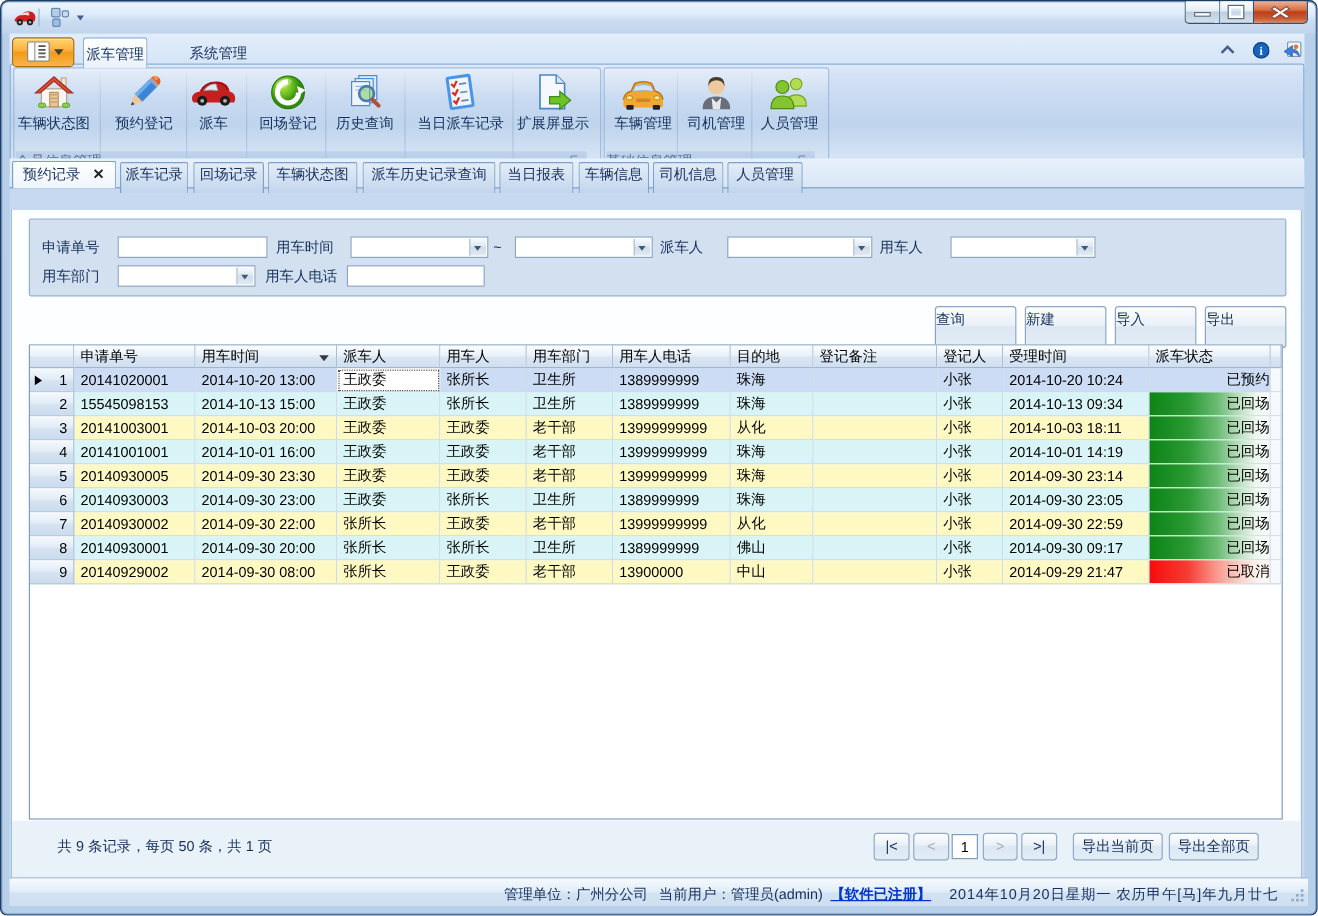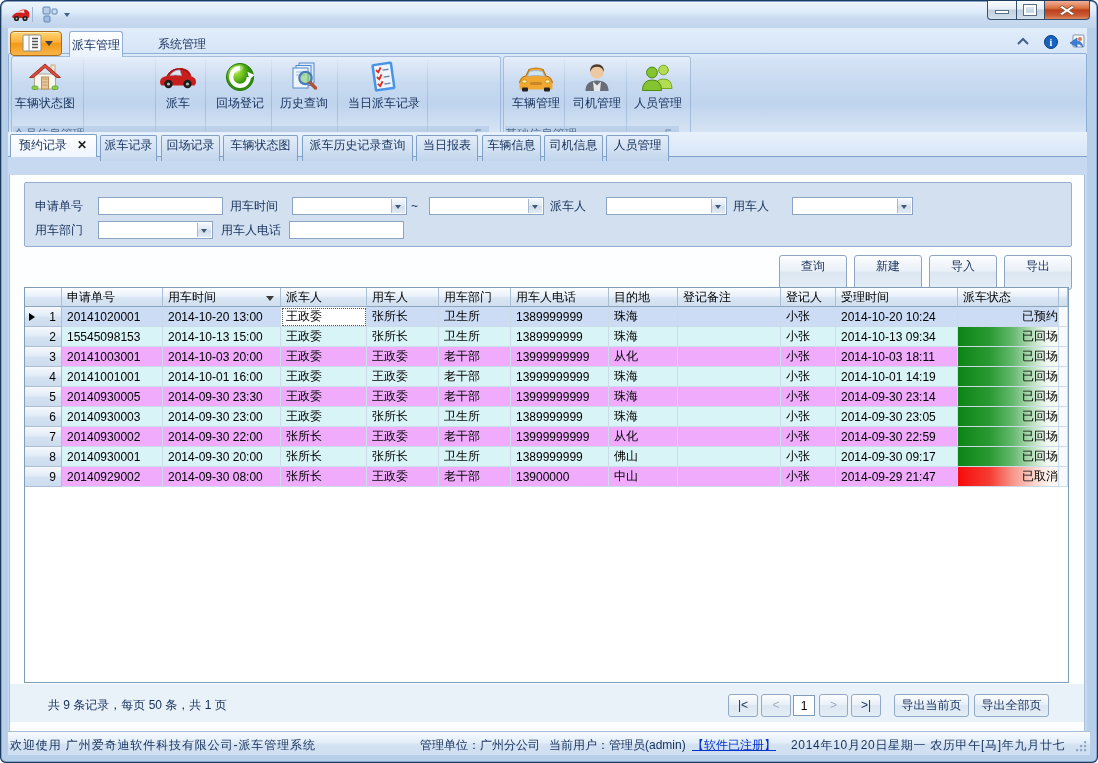--- a/index.html
+++ b/index.html
@@ -40,35 +40,35 @@
 
 #page{position:absolute;left:1px;top:147px;width:1076px;height:576px;background:#fdfeff;border:1px solid #a8bfdb;border-top:none}
 
 #spanel{position:absolute;left:14px;top:7px;width:1048px;height:65px;background:#d3e0f0;border:1px solid #96aecf;border-radius:2px}
 .flabel{position:absolute;color:#15305c;line-height:18px}
 .tbox{position:absolute;height:18px;background:#fff;border:1px solid #8ca4c4}
 .combo{position:absolute;height:18px;background:#fff;border:1px solid #8ca4c4}
 .combo .arr{position:absolute;right:1px;top:1px;bottom:1px;width:14px;background:linear-gradient(180deg,#f5f9fd,#dce6f1 50%,#cfdbea 50%,#e2ebf4);border-left:1px solid #a8bacf}
 .combo .arr:after{content:"";position:absolute;left:3px;top:6px;border:3.5px solid transparent;border-top:4px solid #3f5a77}
 
-.btn{position:absolute;height:35px;line-height:21px;text-align:center;color:#15305c;background:linear-gradient(180deg,#fcfdfe,#e9f0f7 45%,#dce7f2 50%,#e3edf6);border:1px solid #8ea6c4;border-radius:3px}
+.btn{position:absolute;height:35px;line-height:21px;color:#15305c;background:linear-gradient(180deg,#fcfdfe,#e9f0f7 45%,#dce7f2 50%,#e3edf6);border:1px solid #8ea6c4;border-radius:3px}
 
 #grid{position:absolute;left:14px;top:112px;width:1045px;height:396px;border:1px solid #7f9db9;background:#fff}
 
-#gfoot{position:absolute;left:0px;top:509px;width:1074px;height:38px;background:#e9f1f9}
+#gfoot{position:absolute;left:0px;top:509px;width:1074px;height:48px;background:#e9f1f9}
 
 #statusbar{position:absolute;left:8px;top:731px;width:1082px;height:24px;background:linear-gradient(180deg,#f6fafe 0%,#e3eef9 45%,#d3e2f2 55%,#cfdff1 100%);border-top:1px solid #a8bed8;color:#15305c}
 #statusbar .t{position:absolute;top:5px}
-a.reg{color:#0033cc;text-decoration:underline;font-weight:normal}
+a.reg{color:#0033cc;text-decoration:underline;font-weight:bold}
 
 #gtable{border-collapse:separate;border-spacing:0;table-layout:fixed;width:1043px;font-size:12px;color:#000}
 #gtable th{height:19px;font-weight:normal;color:#000;text-align:left;padding:0 0 0 5px;overflow:hidden;white-space:nowrap;background:linear-gradient(180deg,#fdfeff,#e9f1fa 45%,#d8e5f3 55%,#d0dfef);border-right:1px solid #aabfd6;border-bottom:1px solid #8ca6c0}
 #gtable td{height:20px;padding:0 0 0 5px;overflow:hidden;white-space:nowrap;border-right:1px solid #cbdbe9;border-bottom:1px solid #cbdbe9}
 #gtable td.sel{background:linear-gradient(180deg,#f6f9fd,#e2ecf7 45%,#d4e2f1 55%,#ccdcee);border-right:1px solid #aabfd6;border-bottom:1px solid #aabfd6;text-align:right;padding:0 5px 0 0;position:relative}
-tr.cream td.d{background:#f0abfc}
+tr.cream td.d{background:#fef9c3}
 tr.cyan td.d{background:#d9f4f6}
 tr.selrow td.d{background:#cbdcf4}
 td.stat{text-align:right;padding:0 4px 0 0}
 td.grn{background:linear-gradient(90deg,#0d8415 0%,#2a9a33 32%,#66b96f 55%,#c8e6cb 78%,#f1f9f2 90%,#f7fbf7 100%) !important;text-align:right;padding:0 4px 0 0}
 td.red{background:linear-gradient(90deg,#f60c0c 0%,#f53d33 32%,#f8968a 55%,#fcd9d0 78%,#fdf2ee 90%,#fef7f4 100%) !important;text-align:right;padding:0 4px 0 0}
 td.fill{background:#f6fafd;border-right:none}
 td.focus{background:#fff !important;outline:1px dotted #555;outline-offset:-2px}
 .pbtn{position:absolute;top:10px;height:23px;line-height:21px;text-align:center;color:#15305c;background:linear-gradient(180deg,#fcfdfe,#e9f0f7 45%,#dce7f2 50%,#e3edf6);border:1px solid #92a9c7;border-radius:3px}
 .pbtn.dis{color:#9fb0c4}
 </style></head><body>
@@ -120,20 +120,31 @@
         </div>
 <div class="rbtn" style="left:0px;width:72px"><svg width="34" height="32" viewBox="0 0 34 32">
             <rect x="23" y="4" width="4" height="7" fill="#f0e8d8" stroke="#b89868" stroke-width=".8"></rect>
             <rect x="6.5" y="13" width="21" height="15" fill="#f8f6f0" stroke="#b0a890"></rect>
             <path d="M1.5 16.5 L17 3 L32.5 16.5 L28.5 16.5 L17 6.5 L5.5 16.5 Z" fill="#e04838" stroke="#a03226" stroke-width="1"></path>
             <rect x="13.5" y="16" width="7" height="12" fill="#e8c89a" stroke="#b8905a"></rect>
             <path d="M14.5 18 h5 M14.5 21 h5 M14.5 24 h5" stroke="#b8905a" stroke-width=".8"></path>
             <rect x="4" y="25" width="6" height="3.5" rx="1.5" fill="#8ad04a" stroke="#4e9a1e" stroke-width=".7"></rect>
             <rect x="24" y="25" width="6" height="3.5" rx="1.5" fill="#8ad04a" stroke="#4e9a1e" stroke-width=".7"></rect>
           </svg>车辆状态图</div>
+<div class="rbtn" style="left:76px;width:70px"><svg width="32" height="32" viewBox="0 0 32 32">
+            <g transform="rotate(45 16 16)">
+              <path d="M11.5 3 a4.5 4.5 0 0 1 9 0 z" fill="#e85c18"></path>
+              <ellipse cx="14.5" cy="0.5" rx="2" ry="1.4" fill="#f89858"></ellipse>
+              <rect x="11.5" y="3" width="9" height="2.5" fill="#9aa4b4"></rect>
+              <rect x="11.5" y="5.5" width="9" height="17" fill="#3c86d8"></rect>
+              <rect x="11.5" y="5.5" width="3" height="17" fill="#6fb0ec"></rect>
+              <path d="M11.5 22.5 L16 31.5 L20.5 22.5 Z" fill="#edc894"></path>
+              <path d="M14.5 28.5 L16 31.5 L17.5 28.5 Z" fill="#404040"></path>
+            </g>
+          </svg>预约登记</div>
 <div class="rbtn" style="left:148px;width:42px"><svg width="38" height="28" viewBox="0 0 38 28" style="margin:5px auto 4px">
             <path d="M1 19 q0-5 7-6 q4-9 15-8 q8 1 9.5 8.5 q4.5 1 4.5 5.5 q0 3-1.5 3.5 h-33 q-1.5-1-1.5-3.5z" fill="#c81e1e"></path>
             <path d="M8 13 q4-8 15-7 q6 1 8 6" fill="none" stroke="#8c0f0f" stroke-width="1"></path>
             <path d="M11 12.5 q4-6 10-5.5 l1.5 5.5 q-6-1-11.5 0z" fill="#dfe9f2" stroke="#90a8bc" stroke-width=".7"></path>
             <circle cx="9.5" cy="21" r="4.2" fill="#1c1c1c"></circle>
             <circle cx="9.5" cy="21" r="1.6" fill="#b8b8b8"></circle>
             <circle cx="28.5" cy="21" r="4.2" fill="#1c1c1c"></circle>
             <circle cx="28.5" cy="21" r="1.6" fill="#b8b8b8"></circle>
           </svg>派车</div>
 <div class="rbtn" style="left:198px;width:66px"><svg width="32" height="32" viewBox="0 0 32 32">
@@ -163,20 +174,25 @@
               <rect x="5" y="1.5" width="21" height="28" rx="2" fill="#4a94e8"></rect>
               <rect x="7.5" y="4" width="16" height="23" fill="#eef5fe"></rect>
               <path d="M9 8 l2 2.5 3-4.5" fill="none" stroke="#e02818" stroke-width="1.8"></path>
               <path d="M9 15 l2 2.5 3-4.5" fill="none" stroke="#e02818" stroke-width="1.8"></path>
               <path d="M9 22 l2 2.5 3-4.5" fill="none" stroke="#e02818" stroke-width="1.8"></path>
               <line x1="15.5" y1="9" x2="21.5" y2="9" stroke="#6a88a8" stroke-width="1.4"></line>
               <line x1="15.5" y1="16" x2="21.5" y2="16" stroke="#6a88a8" stroke-width="1.4"></line>
               <line x1="15.5" y1="23" x2="21.5" y2="23" stroke="#6a88a8" stroke-width="1.4"></line>
             </g>
           </svg>当日派车记录</div>
+<div class="rbtn" style="left:420px;width:64px"><svg width="32" height="32" viewBox="0 0 32 32">
+            <path d="M5 1.5 h13.5 l7 7 v21 h-20.5 z" fill="#f4f9ff" stroke="#4a86c8" stroke-width="1.4"></path>
+            <path d="M18.5 1.5 v7 h7" fill="#d8e8fa" stroke="#4a86c8" stroke-width="1.2"></path>
+            <path d="M13 19.5 h8.5 v-4.5 l9 7.5 -9 7.5 v-4.5 h-8.5 z" fill="#6cc424" stroke="#3f8c14"></path>
+          </svg>扩展屏显示</div>
 <div class="rbtn" style="left:496px;width:62px"><svg width="38" height="30" viewBox="0 0 38 30" style="margin:4px auto 3px">
             <path d="M2.5 21 q1-6 6.5-7 l3-6.5 q7-3 14 0 l3 6.5 q5.5 1 6.5 7 l0 5 q0 1.5-1.5 1.5 h-30 q-1.5 0-1.5-1.5 z" fill="#f2a830"></path>
             <path d="M2.5 21 q1-6 6.5-7 l3-6.5 q7-3 14 0 l3 6.5 q5.5 1 6.5 7" fill="none" stroke="#b87414" stroke-width="1.2"></path>
             <path d="M12.5 9.5 q6.5-2.4 13 0 l2.2 4.8 q-8.5-1.8-17.4 0 z" fill="#cfe4f4" stroke="#8aaac4" stroke-width=".7"></path>
             <rect x="5" y="25.5" width="6" height="4" rx="1" fill="#222"></rect>
             <rect x="27" y="25.5" width="6" height="4" rx="1" fill="#222"></rect>
             <ellipse cx="7.5" cy="19.5" rx="2.6" ry="1.8" fill="#ffe9a8" stroke="#c89820"></ellipse>
             <ellipse cx="30.5" cy="19.5" rx="2.6" ry="1.8" fill="#ffe9a8" stroke="#c89820"></ellipse>
             <rect x="13" y="20" width="12" height="3" rx="1.2" fill="#c8882a"></rect>
           </svg>车辆管理</div>
@@ -446,21 +462,20 @@
           <div class="pbtn dis" style="left:751px;width:30px">&lt;</div>
           <div style="position:absolute;left:783px;top:11px;width:22px;height:21px;background:#fff;border:1px solid #7f9db9;text-align:center;line-height:21px">1</div>
           <div class="pbtn dis" style="left:809px;width:29px">&gt;</div>
           <div class="pbtn" style="left:841px;width:30px">&gt;|</div>
           <div class="pbtn" style="left:884px;width:75px">导出当前页</div>
           <div class="pbtn" style="left:964px;width:75px">导出全部页</div>
         </div>
   </div>
  </div>
  <div id="statusbar">
-      <div class="t" style="left:2px"><span style="letter-spacing:.9px">欢迎使用 广州爱奇迪软件科技有限公司-派车管理系统</span></div>
       <div class="t" style="left:412px">管理单位：广州分公司</div>
       <div class="t" style="left:541px">当前用户：管理员(admin)</div>
       <div class="t" style="left:684px"><a class="reg">【软件已注册】</a></div>
       <div class="t" style="left:783px;letter-spacing:.7px">2014年10月20日星期一 农历甲午[马]年九月廿七</div>
       <svg width="12" height="12" viewBox="0 0 12 12" style="position:absolute;right:2px;bottom:2px">
         <rect x="8" y="8" width="2.2" height="2.2" fill="#8fa8c4"></rect>
         <rect x="8" y="4" width="2.2" height="2.2" fill="#8fa8c4"></rect>
         <rect x="4" y="8" width="2.2" height="2.2" fill="#8fa8c4"></rect>
         <rect x="8" y="0" width="2.2" height="2.2" fill="#8fa8c4"></rect>
         <rect x="0" y="8" width="2.2" height="2.2" fill="#8fa8c4"></rect>

